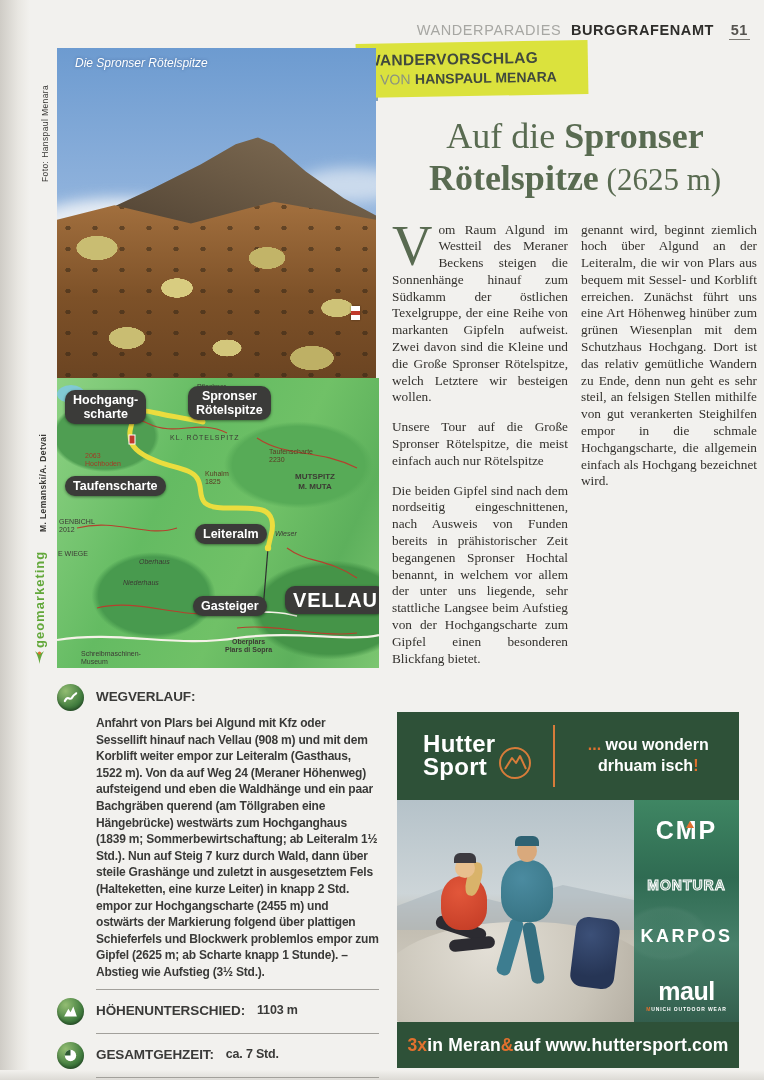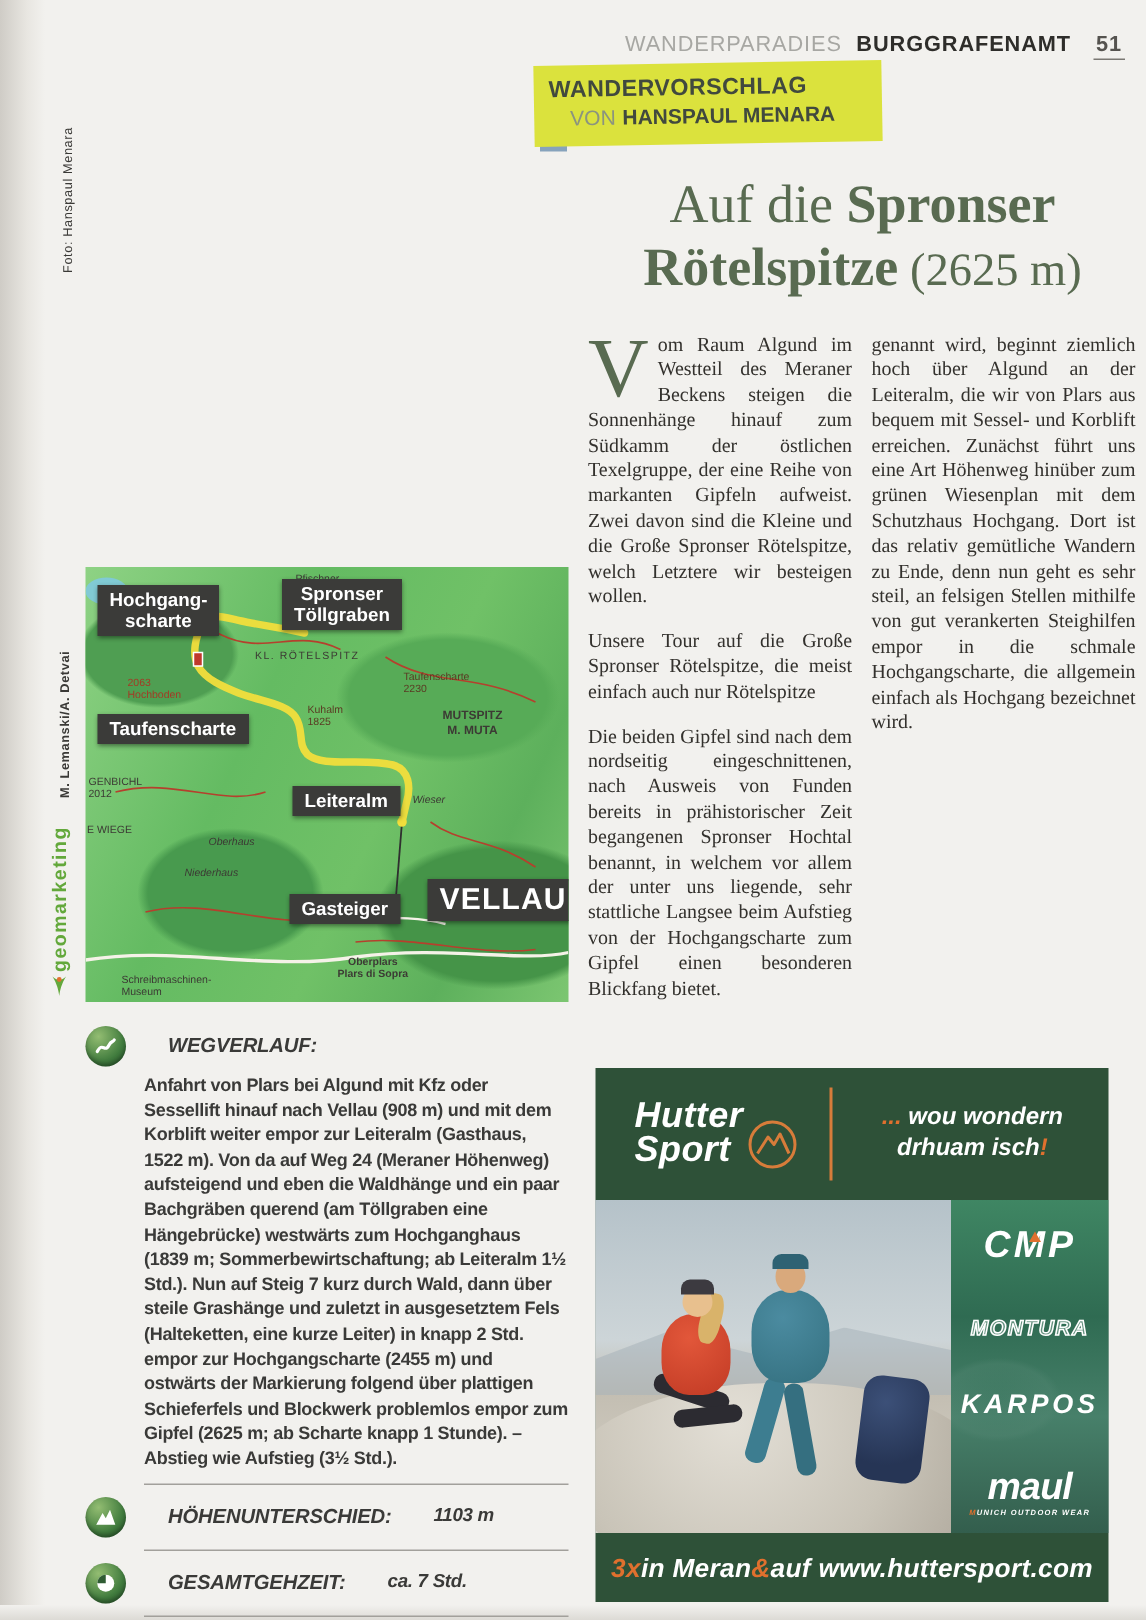--- a/index.html
+++ b/index.html
@@ -64,21 +64,21 @@
   
   .map{position:absolute;left:57px;top:378px;width:322px;height:290px;overflow:hidden;
       background:
         radial-gradient(90px 60px at 15% 20%,#4f9e52 0 55%,transparent 60%),
         radial-gradient(120px 70px at 75% 30%,#57ab57 0 55%,transparent 62%),
         radial-gradient(100px 70px at 30% 75%,#489a4e 0 55%,transparent 62%),
         radial-gradient(130px 80px at 85% 80%,#459448 0 55%,transparent 62%),
         linear-gradient(115deg,#8ed284,#64bb62 35%,#70c167 60%,#5db05c 80%,#7cc671);}
   .map svg{position:absolute;inset:0;}
   .mlabel{position:absolute;background:#3b3b39;color:#fff;font-weight:700;font-size:12.5px;
-      padding:3px 8px;border-radius:0;text-align:center;line-height:1.12;white-space:pre-line;
+      padding:3px 8px;border-radius:10px;text-align:center;line-height:1.12;white-space:pre-line;
       box-shadow:0 1px 3px rgba(0,0,0,.45);}
   .ml-vellau{font-size:20px;letter-spacing:.8px;margin-top:20px;}
   .mtext{position:absolute;font-size:7px;color:#5a3b23;white-space:pre-line;line-height:1.2;}
   .mtext.red{color:#a23c26;}
   .mtext.dk{color:#3c3a34;}
   .mtext.bd{font-weight:700;text-align:center;}
 
   
   .article{position:absolute;left:392px;top:116px;width:366px;}
   .a-title{margin:0;text-align:center;font-family:"Liberation Serif","DejaVu Serif",serif;
@@ -86,32 +86,32 @@
   .a-title .tb{font-weight:700;}
   .a-title .tp{font-size:31px;}
   .cols{display:flex;gap:13px;margin-top:22px;}
   .col{width:176px;font-family:"Liberation Serif","DejaVu Serif",serif;font-size:13.3px;
       line-height:16.8px;text-align:justify;color:#33312d;}
   .col p{margin:0 0 13px;}
   .dropcap{float:left;font-size:56px;line-height:43px;padding:3px 6px 0 0;color:#596b51;font-weight:400;}
 
   
   .infocol{position:absolute;left:57px;top:684px;width:322px;}
-  .irow{display:flex;gap:28px;font-style:italic;}
+  .irow{display:flex;gap:12px;}
   .icircle{flex:none;width:27px;height:27px;border-radius:50%;
       background:radial-gradient(circle at 32% 26%,#93bd72,#417c3e 62%,#27542b);
       box-shadow:inset 0 -2px 3px rgba(0,0,0,.3);display:flex;align-items:center;justify-content:center;}
   .ihead{font-size:13.5px;font-weight:800;color:#3a3a38;letter-spacing:-.1px;padding-top:5px;}
   .ival{font-weight:700;color:#3a3a38;font-size:12.5px;padding-top:5px;letter-spacing:-.2px;}
   .ibody{margin:4px 0 0 39px;font-weight:700;font-size:12px;line-height:16.6px;color:#3a3a38;
       letter-spacing:-.2px;text-align:left;}
   hr.div{border:none;border-top:1.5px solid #a2a09b;margin:8px 0 8px 39px;}
 
   
-  .ad{position:absolute;left:397px;top:712px;width:342px;height:356px;background:#2e5138;font-style:italic;}
+  .ad{position:absolute;left:397px;top:712px;width:342px;height:356px;background:#2e5138;}
   .ad-head{height:88px;display:flex;align-items:center;padding:0 14px 0 26px;box-sizing:border-box;}
   .logo{line-height:.95;color:#fff;font-weight:800;font-size:24px;letter-spacing:.3px;}
   .logo-icon{margin:14px 0 0 2px;}
   .ad-div{width:2px;height:62px;background:#d77c3a;margin:0 16px 0 20px;flex:none;}
   .slogan{color:#fff;font-weight:800;font-size:16px;line-height:1.3;text-align:center;flex:1;}
   .slogan .or{color:#e0702e;}
   .ad-body{position:relative;height:222px;background:#cfd5d6;}
   .ad-photo{position:absolute;left:0;top:0;width:237px;height:222px;overflow:hidden;
       background:linear-gradient(#b5c2c9,#cdd5d8 42%,#c3beb2 58%,#d8d4cb);}
   .ridge{position:absolute;left:0;top:70px;width:100%;height:60px;background:#a7b3ba;opacity:.55;
@@ -174,20 +174,32 @@
   </div>
 
   <div class="vtext vfoto">Foto: Hanspaul Menara</div>
   <div class="vtext vmap">M. Lemanski/A. Detvai</div>
   <div class="vtext vgeo">geomarketing</div>
   <svg class="geo-icon" viewBox="0 0 13 15">
     <path d="M2,1 C5,6 6,10 6.5,14 C7,10 8,6 11,1 C8,4 5,4 2,1 Z" fill="#63a83b"></path>
     <circle cx="6.5" cy="3" r="1.6" fill="#e0702e"></circle>
   </svg>
 
+  <div class="photo">
+    <div class="sky"></div>
+    <div class="cloud c1"></div>
+    <div class="cloud c2"></div>
+    <div class="cloud c3"></div>
+    <div class="mountain">
+        <div class="cross"></div>
+      </div>
+    <div class="fg"></div>
+    <div class="marker"></div>
+    <div class="photo-cap">Die Spronser Rötelspitze</div>
+  </div>
 
   <div class="map">
     <svg viewBox="0 0 322 290">
       <ellipse cx="14" cy="16" rx="14" ry="9" fill="#7ec8e8" opacity=".8"></ellipse>
       <path d="M10,40 C40,55 60,30 90,45 C120,60 140,40 170,55" stroke="#b5402d" stroke-width="1.1" fill="none"></path>
       <path d="M200,60 C230,80 260,70 300,90" stroke="#b5402d" stroke-width="1.1" fill="none"></path>
       <path d="M20,150 C60,140 90,160 120,150" stroke="#b5402d" stroke-width="1.1" fill="none"></path>
       <path d="M230,170 C250,185 270,180 300,200" stroke="#b5402d" stroke-width="1.1" fill="none"></path>
       <path d="M40,230 C80,220 120,240 160,235" stroke="#b5402d" stroke-width="1.1" fill="none"></path>
       <path d="M180,250 C220,245 260,260 300,255" stroke="#b5402d" stroke-width="1.1" fill="none"></path>
@@ -216,21 +228,21 @@
     <div class="mtext dk" style="left:218px;top:152px;font-style:italic;">Wieser</div>
     <div class="mtext dk" style="left:1px;top:172px;">E WIEGE</div>
     <div class="mtext dk bd" style="left:168px;top:260px;">Oberplars
 Plars di Sopra</div>
     <div class="mtext dk" style="left:24px;top:272px;">Schreibmaschinen-
 Museum</div>
 
     <div class="mlabel" style="left:8px;top:12px;">Hochgang-
 scharte</div>
     <div class="mlabel" style="left:131px;top:8px;">Spronser
-Töllgraben</div>
+Rötelspitze</div>
     <div class="mlabel" style="left:8px;top:98px;">Taufenscharte</div>
     <div class="mlabel" style="left:138px;top:146px;">Leiteralm</div>
     <div class="mlabel ml-vellau" style="left:228px;top:188px;">VELLAU</div>
     <div class="mlabel" style="left:136px;top:218px;">Gasteiger</div>
   </div>
 
   <div class="article">
     <h1 class="a-title"><span>Auf die </span><span class="tb">Spronser Rötelspitze</span><span class="tp"> (2625 m)</span></h1>
     <div class="cols">
       <div class="col">

